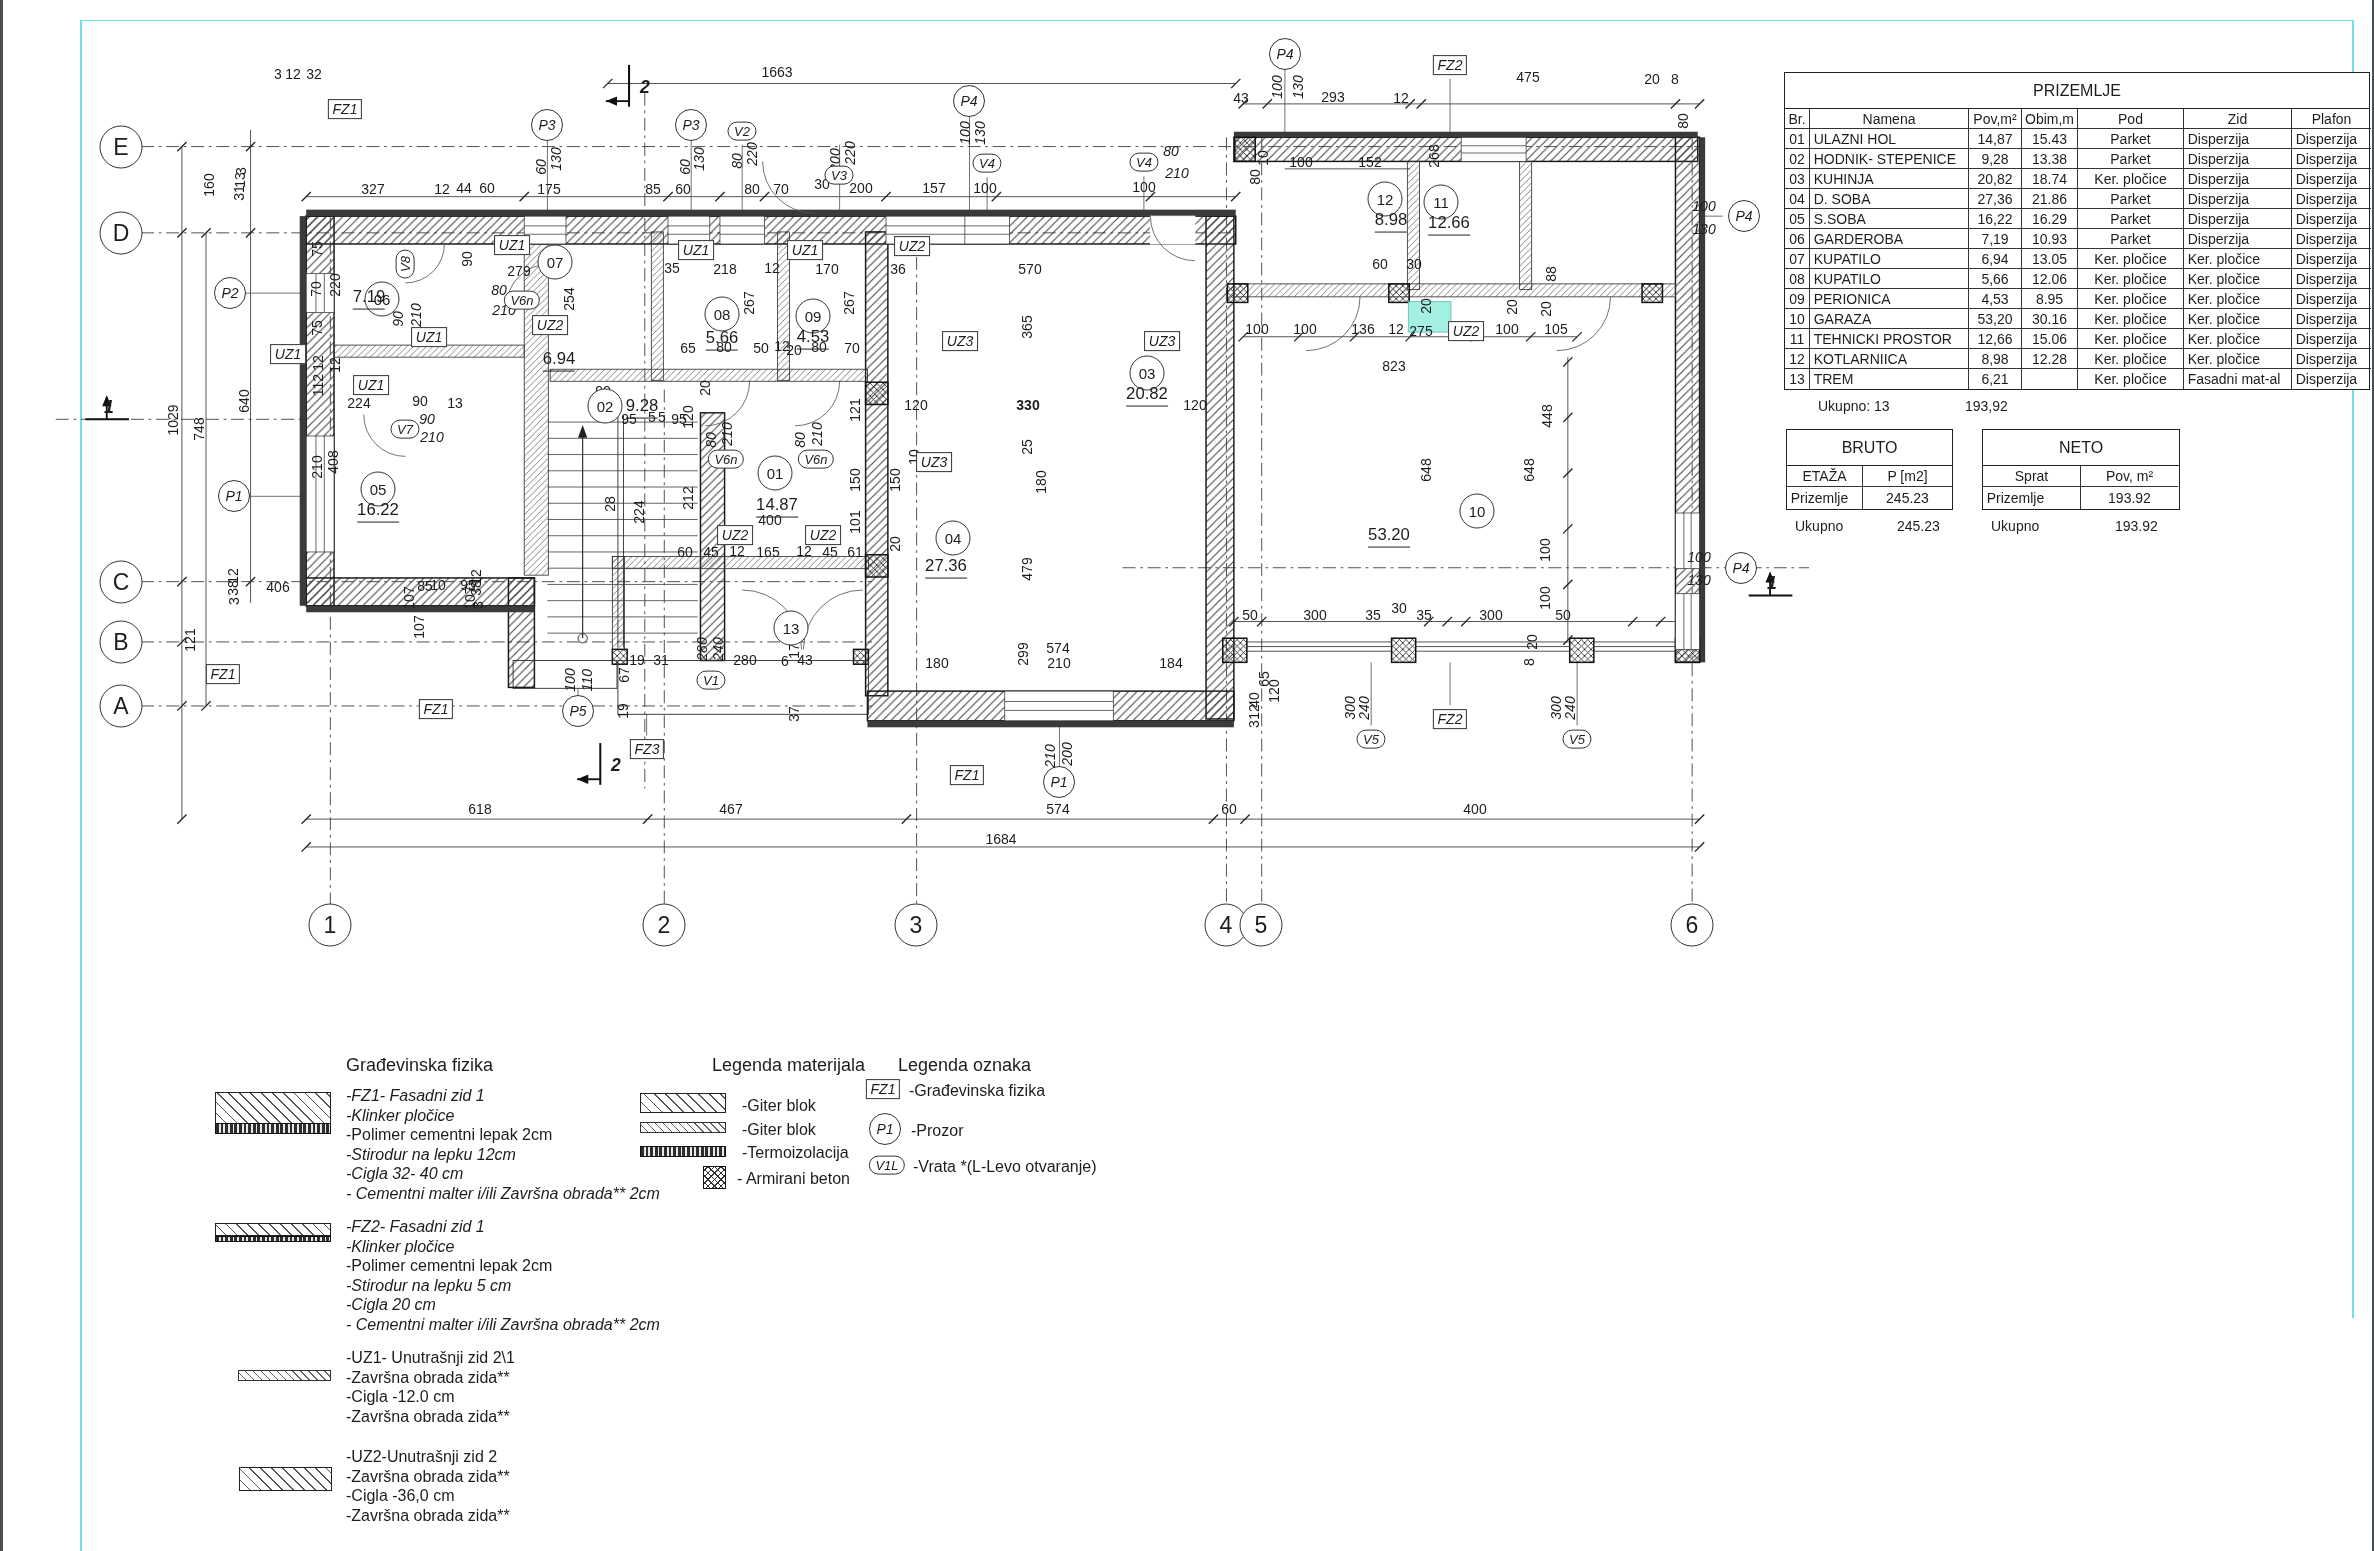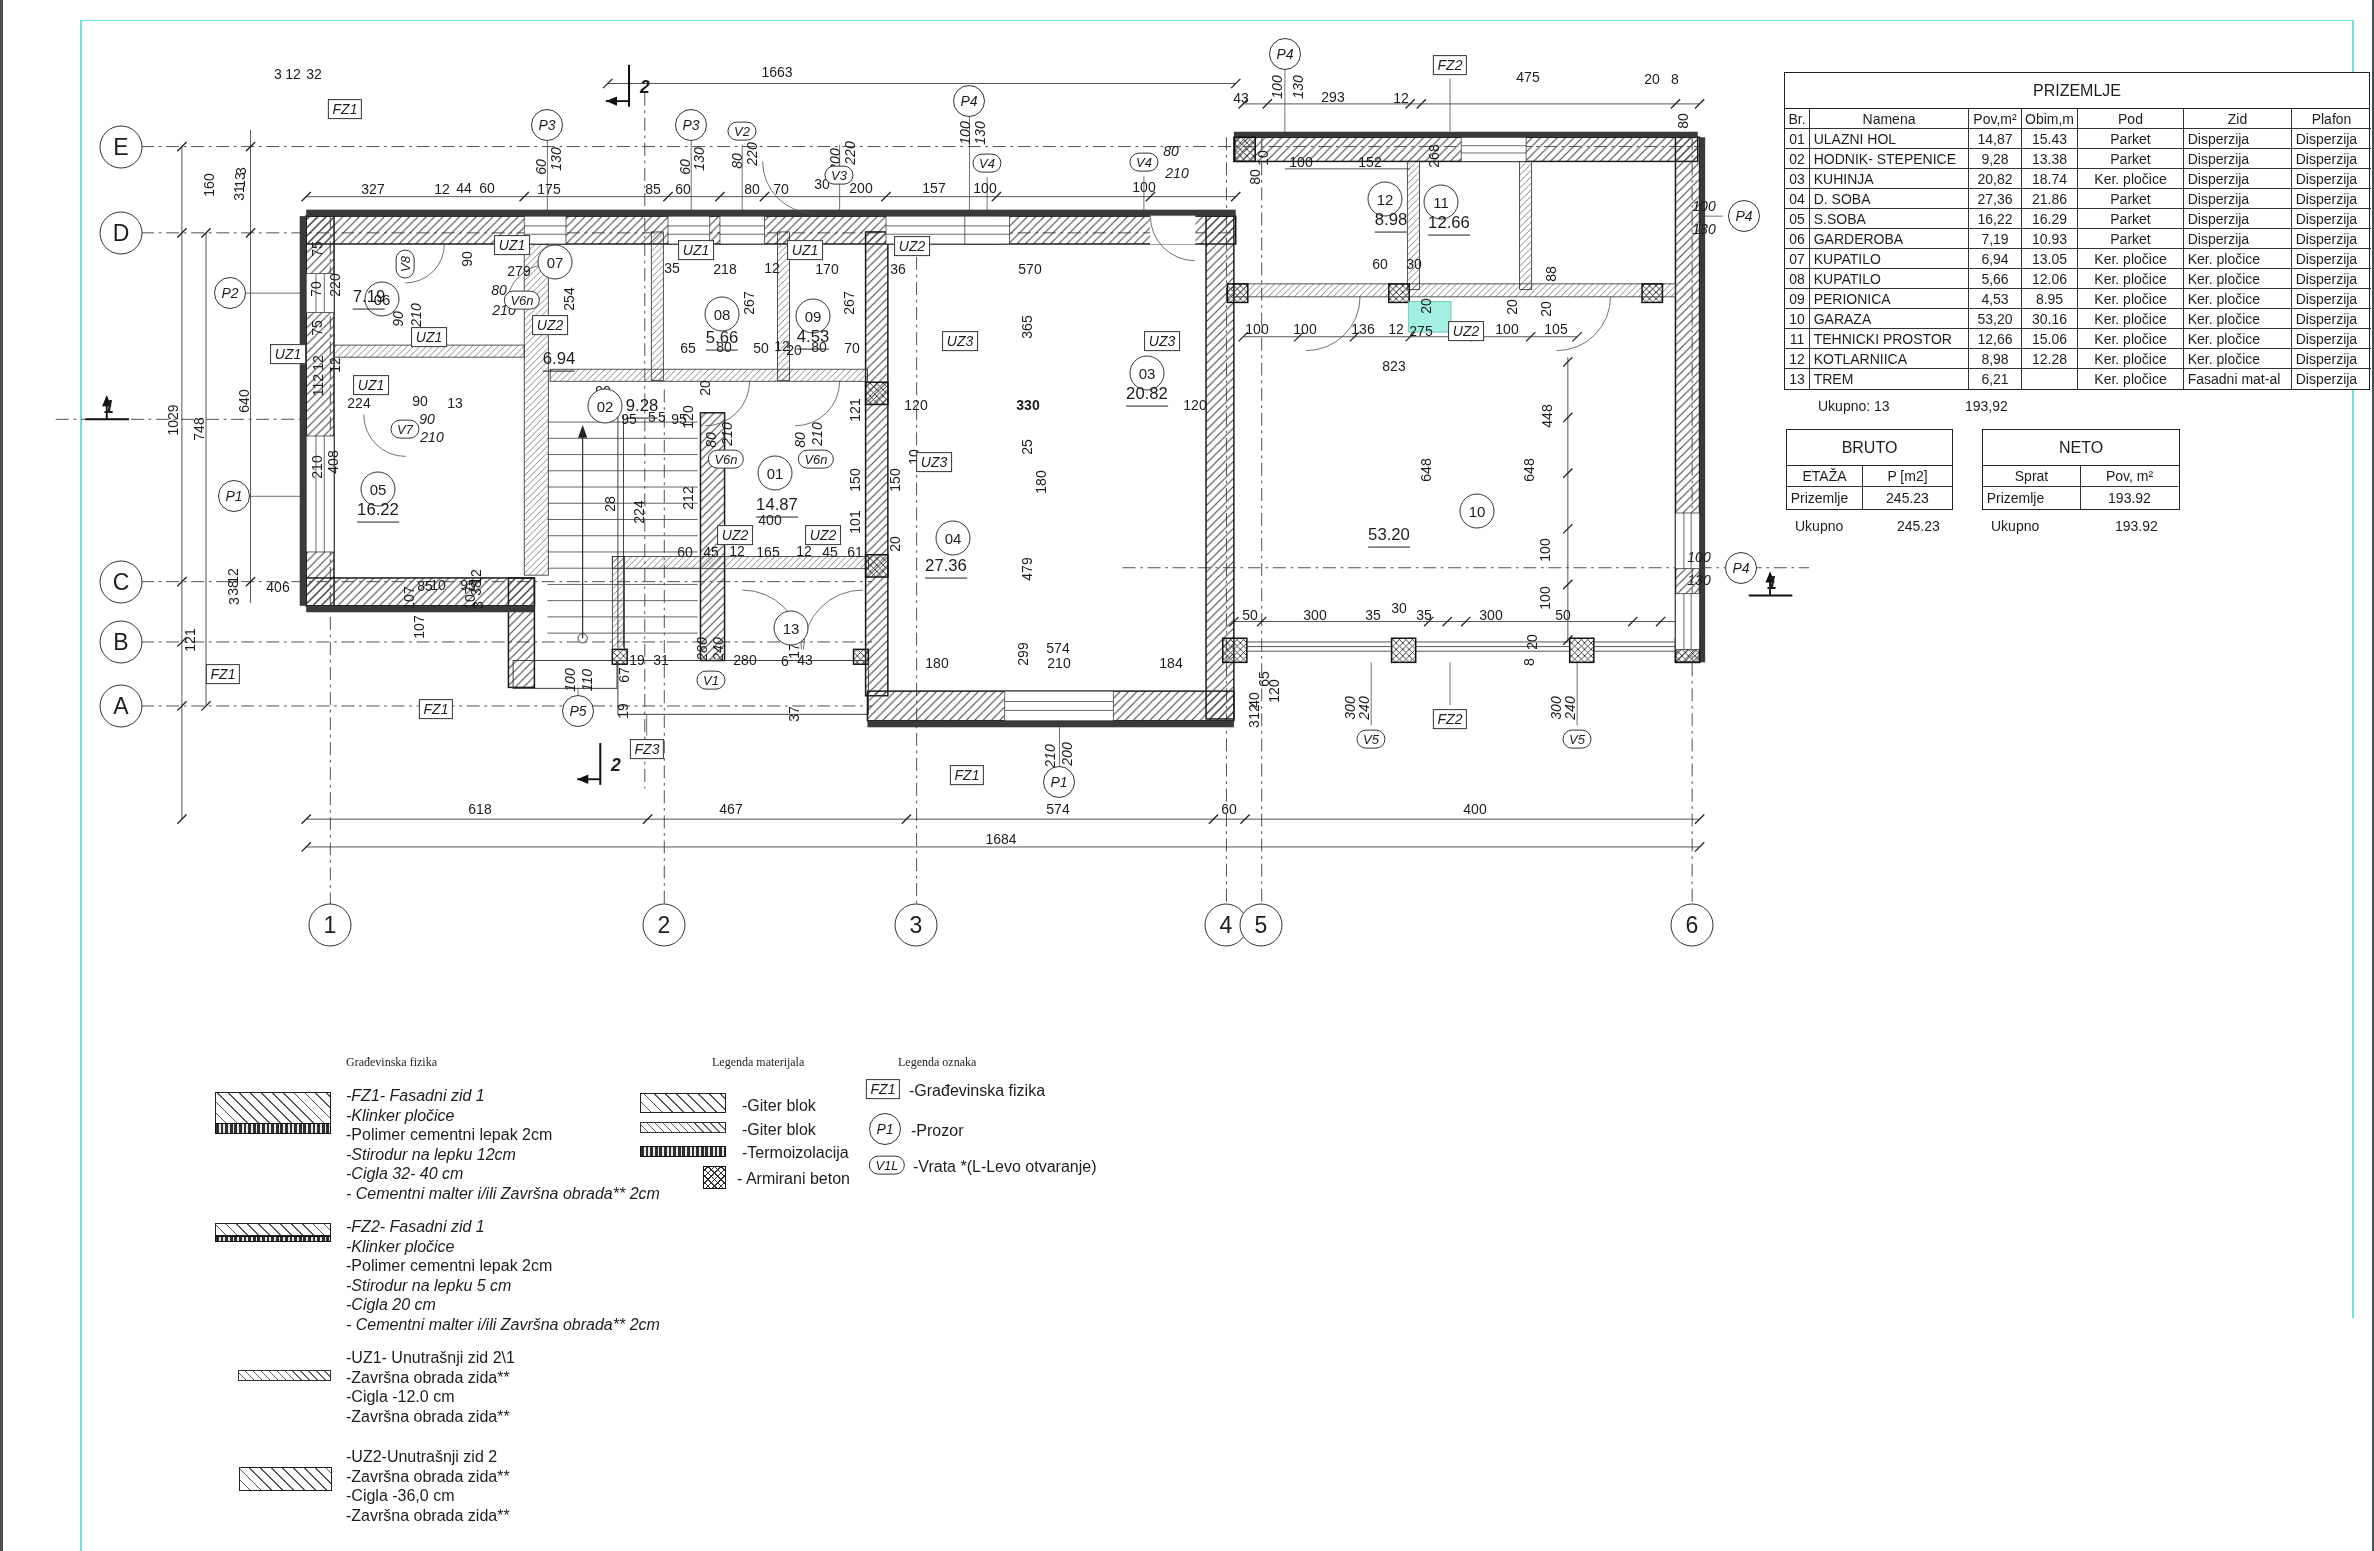--- a/index.html
+++ b/index.html
@@ -29,21 +29,21 @@
   .tbl{position:absolute;border:1.5px solid #222;background:#fff;font-size:14px;}
   .tbl .ttl{display:flex;align-items:center;justify-content:center;font-size:16px;border-bottom:1.3px solid #222;}
   .trow{display:grid;}
   .trow>div{border-right:0.9px solid #333;border-bottom:0.9px solid #333;display:flex;align-items:center;
     padding:0 3.7px;overflow:hidden;white-space:nowrap;}
   .trow>div:last-child{border-right:none;}
   .trow.last>div{border-bottom:none;}
   .trow .c{justify-content:center;padding:0;}
   .tfoot{position:absolute;font-size:14px;white-space:nowrap;}
   
-  .leg-title{position:absolute;font-size:12px;white-space:nowrap;font-family:Liberation Serif, serif;}
+  .leg-title{position:absolute;font-size:18px;white-space:nowrap;}
   .leg-lines{position:absolute;font-size:16px;line-height:19.5px;white-space:nowrap;}
   .leg-lines .it{font-style:italic;}
   .sw{position:absolute;box-sizing:border-box;}
   .sw.hatch{border:1.5px solid #222;background:repeating-linear-gradient(45deg,#fff 0 6.5px,#555 6.5px 7.7px);}
   .sw.hatchthin{border:0.9px solid #333;background:repeating-linear-gradient(45deg,#fff 0 4.6px,#666 4.6px 5.6px);}
   .sw.dark{background:repeating-linear-gradient(90deg,#2e2e2e 0 2.8px,#e8e8e8 2.8px 4.6px);border:1.3px solid #111;}
   .sw.cross{border:1.5px solid #111;background:
      repeating-linear-gradient(45deg,transparent 0 3.7px,#333 3.7px 4.6px),
      repeating-linear-gradient(-45deg,transparent 0 3.7px,#333 3.7px 4.6px);}
 </style>

